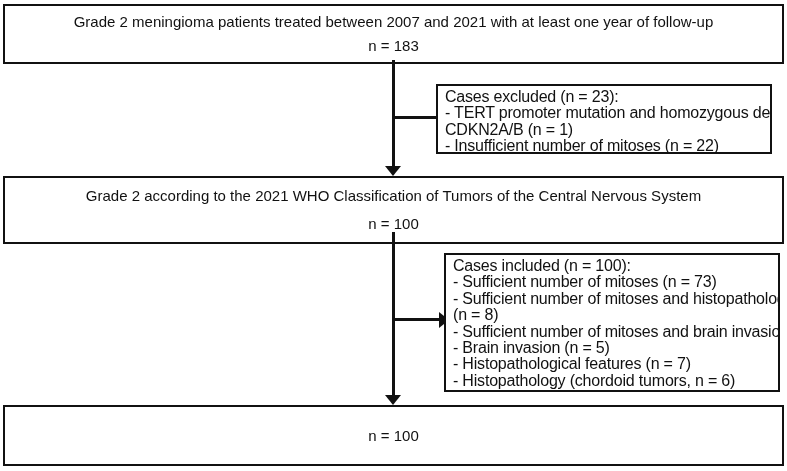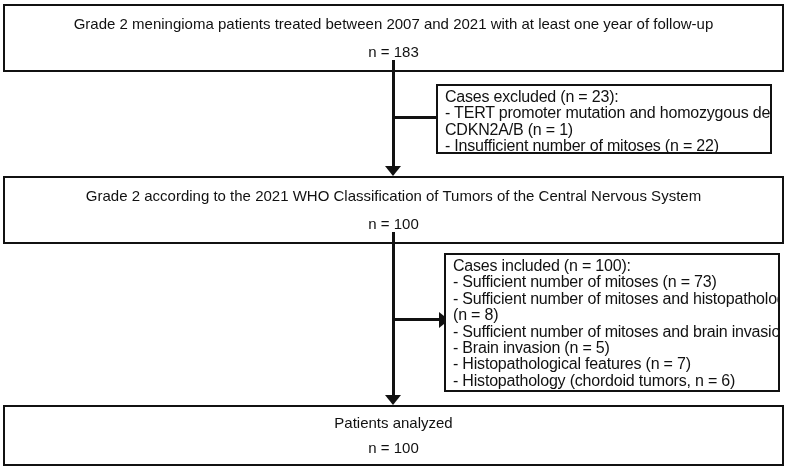--- a/index.html
+++ b/index.html
@@ -37,21 +37,21 @@
   .side-box {
     left: 436px;
     width: 336px;
     font-size: 16px;
     line-height: 16.4px;
     letter-spacing: -0.2px;
     padding: 3px 4px 0 7px;
     white-space: pre;
     overflow: hidden;
   }
-  #box-top      { top: 4px;   height: 68px; align-items: center; }
+  #box-top      { top: 4px;   height: 60px; align-items: center; }
   #box-who      { top: 176px; height: 68px; }
   #box-analyzed { top: 405px; height: 61px; }
   #box-excluded { top: 84px;  height: 70px; }
   #box-included { top: 253px; height: 139px; margin-left: 8px; }
 
   .line {
     position: absolute;
     background: #111111;
   }
   #v-line-1 { left: 392px; top: 60px;  width: 3px;  height: 107px; }
@@ -111,17 +111,16 @@
   <div class="box side-box" id="box-included">Cases included (n = 100):
 - Sufficient number of mitoses (n = 73)
 - Sufficient number of mitoses and histopathological features
 (n = 8)
 - Sufficient number of mitoses and brain invasion (n = 1)
 - Brain invasion (n = 5)
 - Histopathological features (n = 7)
 - Histopathology (chordoid tumors, n = 6)</div>
 
   <div class="box main-box" id="box-analyzed">
-    <div class="box-title">Patients analyzed</div>
     <div class="box-count">n = 100</div>
   </div>
 
 </div>
 
 </body></html>

